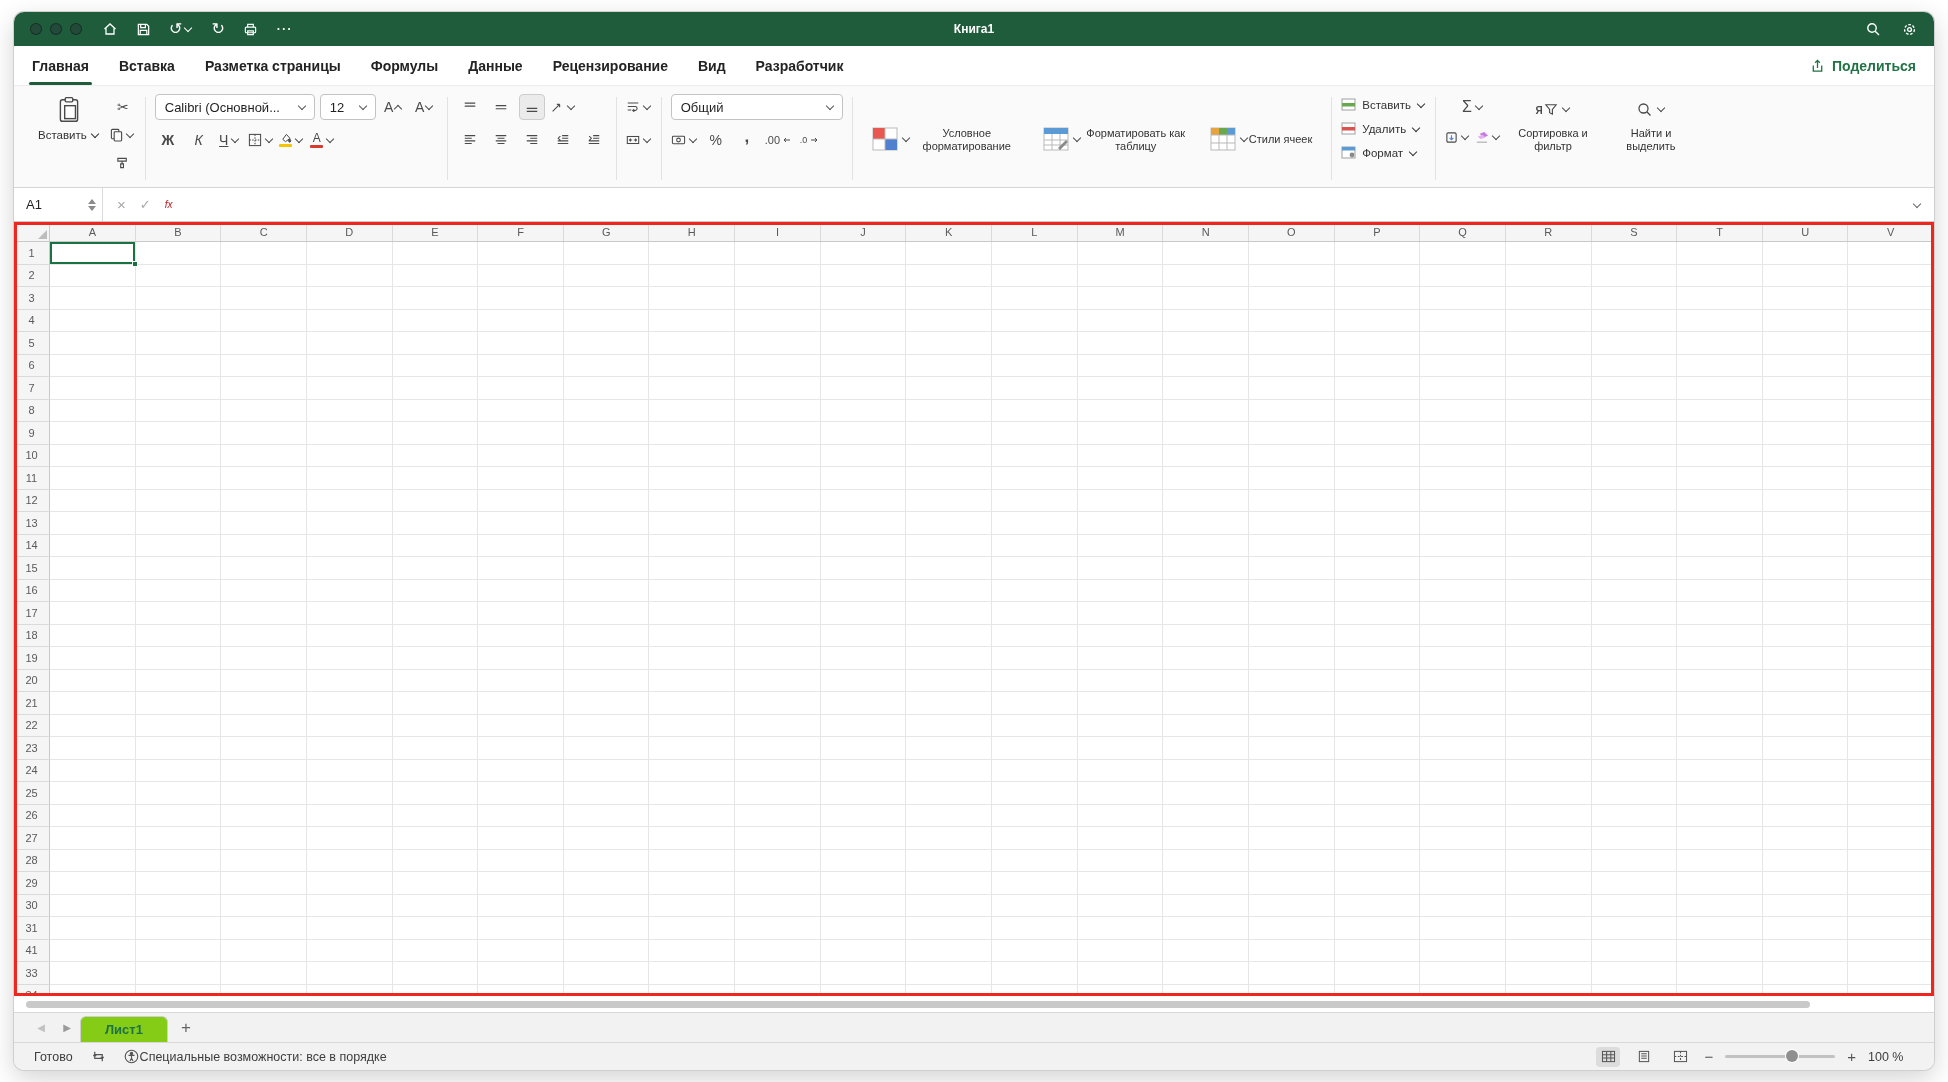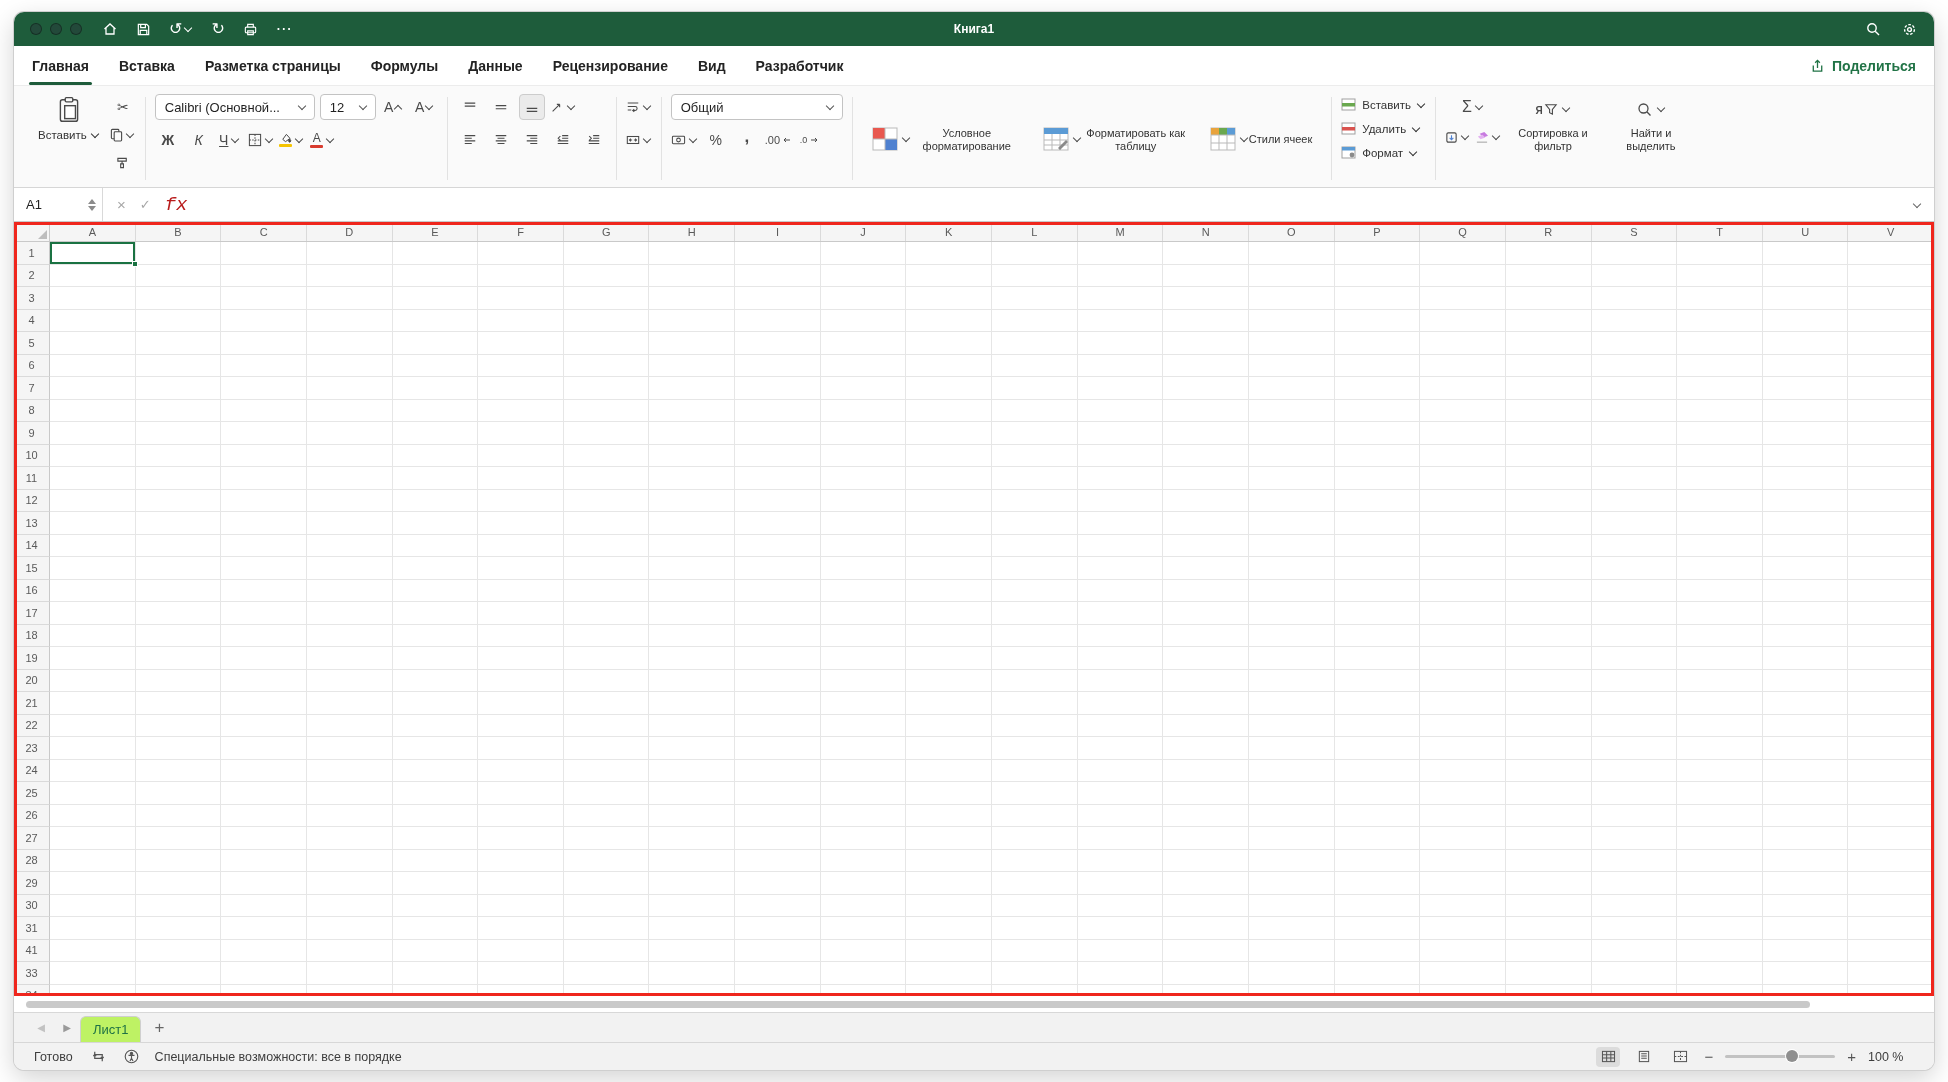--- a/index.html
+++ b/index.html
@@ -58,21 +58,21 @@
   .glyph{font-size:14px;line-height:1}
 
   
   .formulabar{height:34px;background:#fff;border-bottom:1px solid #c9c9c9;display:flex;align-items:stretch;flex:0 0 auto}
   .namebox{width:89px;display:flex;align-items:center;border-right:1px solid #d9d9d9;padding-left:12px;font-size:13px;color:#222;gap:8px}
   .stepper{margin-left:auto;margin-right:6px;display:flex;flex-direction:column;gap:2px;align-items:center}
   .tri{width:0;height:0;border-left:4px solid transparent;border-right:4px solid transparent}
   .tri.up{border-bottom:5px solid #8b8b8b}
   .tri.down{border-top:5px solid #8b8b8b}
   .fbicons{display:flex;align-items:center;gap:14px;padding:0 14px;color:#a7a7a7}
-  .fx{font-family:Liberation Mono, monospace;font-style:italic;font-size:19px;color:#b91c1c}
+  .fx{font-family:Liberation Sans, sans-serif;font-style:italic;font-size:10px;color:#b91c1c}
   .fbfield{flex:1}
   .fbexpand{display:flex;align-items:center;padding-right:12px;color:#666}
 
   
   .grid-wrap{position:relative;flex:1 1 auto;overflow:hidden;background:#fff}
   .colhdr-row{display:flex;height:20px;background:#F5F5F5;border-bottom:1px solid #c9c9c9}
   .corner{width:36px;flex:0 0 36px;border-right:1px solid #c9c9c9;position:relative;background:#F5F5F5}
   .corner::after{content:'';position:absolute;right:2px;bottom:2px;border-left:9px solid transparent;border-bottom:9px solid #bdbdbd}
   .colhdr{flex:1;border-right:1px solid #dadada;font-size:11px;color:#5a5a5a;display:flex;align-items:center;justify-content:center}
   .grow{display:flex;height:22.5px}
@@ -81,22 +81,22 @@
   .cell.sel{box-shadow:inset 0 0 0 2px #1A7242;z-index:2}
   .handle{position:absolute;right:-3px;bottom:-3px;width:6px;height:6px;background:#1A7242;border:1px solid #fff;z-index:3}
   .red-overlay{position:absolute;inset:0;border:3px solid #EF261D;z-index:10;pointer-events:none}
 
   
   .hscroll{height:16px;background:#fff;display:flex;align-items:center;padding:0 12px;flex:0 0 auto}
   .hthumb{height:7px;border-radius:4px;background:#c9c9c9;width:calc(100% - 112px)}
   .sheetbar{height:30px;background:#F2F2F2;border-top:1px solid #d8d8d8;display:flex;align-items:stretch;padding:0 14px;flex:0 0 auto}
   .navarrow{width:26px;display:flex;align-items:center;justify-content:center;font-size:10px;color:#9a9a9a}
   .navarrow.dim{color:#c2c2c2}
-  .sheettab{background:#bef264;border:1px solid #cfcfcf;border-bottom:none;border-radius:6px 6px 0 0;margin-top:3px;
-            display:flex;align-items:center;padding:0 12px;font-size:13px;font-weight:400;color:#1E7145}
+  .sheettab{background:#84cc16;border:1px solid #cfcfcf;border-bottom:none;border-radius:6px 6px 0 0;margin-top:3px;
+            display:flex;align-items:center;padding:0 24px;font-size:13px;font-weight:700;color:#1E7145}
   .addsheet{width:36px;display:flex;align-items:center;justify-content:center;font-size:17px;color:#666}
   .statusbar{height:28px;background:#F2F2F2;border-top:1px solid #d7d7d7;display:flex;align-items:center;padding:0 20px;gap:18px;
              font-size:12.5px;color:#3d3d3d;flex:0 0 auto}
   .sb-right{margin-left:auto;display:flex;align-items:center;gap:12px}
   .viewbtn{width:24px;height:20px;display:flex;align-items:center;justify-content:center;border-radius:4px;color:#555}
   .viewbtn.pressed{background:#dcdcdc}
   .zoomtrack{width:110px;height:3px;background:#c2c2c2;border-radius:2px;position:relative}
   .zoomthumb{position:absolute;top:-5px;left:55%;width:12px;height:12px;border-radius:50%;background:#8f8f8f;box-shadow:0 0 0 1px #fff}
   .zoomsign{font-size:15px;color:#555}
   .zoomval{width:46px;text-align:left}
@@ -1440,21 +1440,21 @@
 
   <div class="statusbar">
     <span>Готово</span>
     <span>
       <svg width="15" height="15" viewBox="0 0 16 16" fill="none" stroke="#555" stroke-width="1.3">
             <path d="M4 3v7h8"></path>
             <path d="M12 13V6H4"></path>
             <path d="m10.5 8.5 1.5 1.7L13.5 8.5M5.5 7.5 4 5.8 2.5 7.5"></path>
           </svg>
     </span>
-    <span style="display:flex;align-items:center;gap:16px">
+    <span style="display:flex;align-items:center;gap:1px">
       <span>
         <svg width="15" height="15" viewBox="0 0 16 16" fill="none" stroke="#555" stroke-width="1.2">
               <circle cx="8" cy="8" r="6.7"></circle>
               <circle cx="8" cy="4.8" r="1.2" fill="#555"></circle>
               <path d="M4.8 6.8h6.4M8 7v3M8 10l-1.6 2.8M8 10l1.6 2.8"></path>
             </svg>
       </span>
       <span>Специальные возможности: все в порядке</span>
     </span>
     <div class="sb-right">

